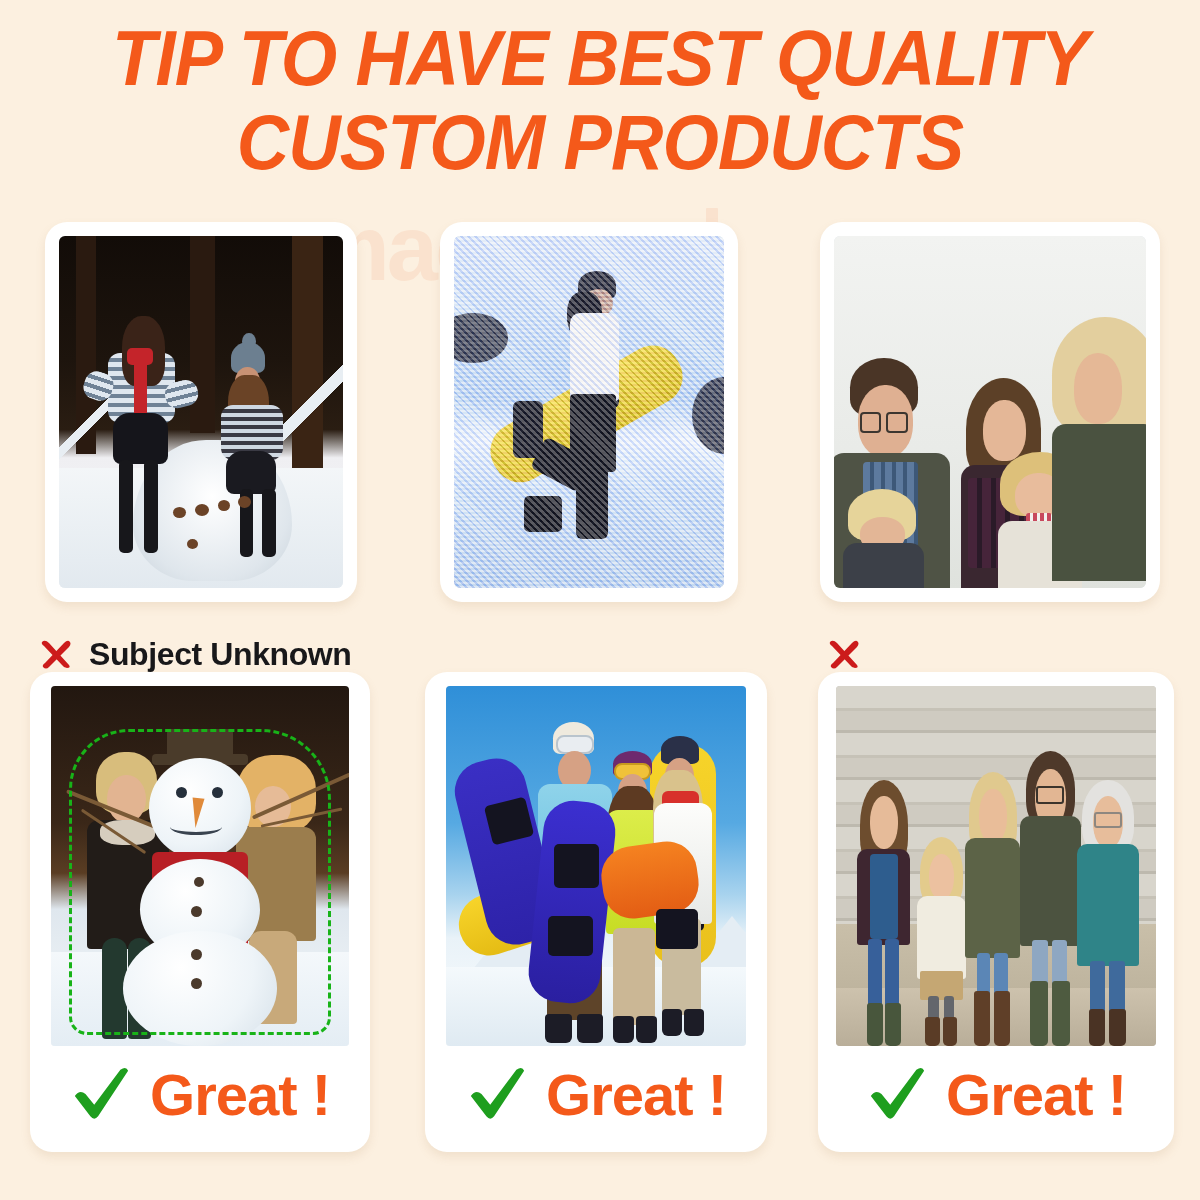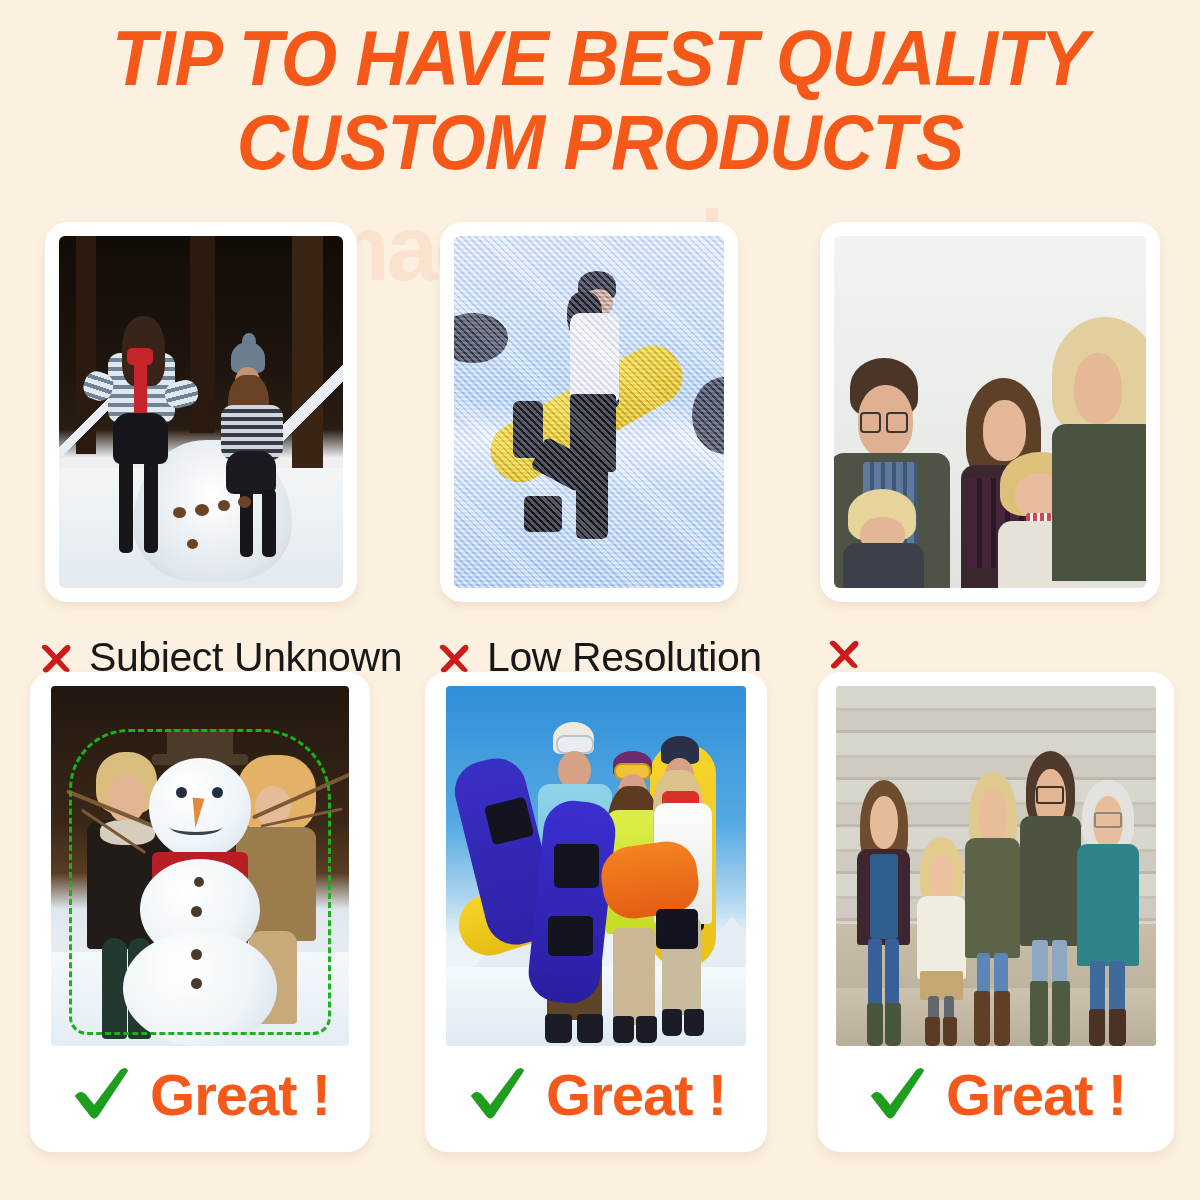--- a/index.html
+++ b/index.html
@@ -66,21 +66,21 @@
     overflow:hidden;
     background:#dfe6ea;
   }
 
   
   .bad-label{
     display:flex; align-items:center; gap:13px;
     margin-top:20px; padding-left:10px;
   }
   .bad-label .txt{
-    font-size:41px; font-weight:400; color:#18181A;
+    font-size:32px; font-weight:700; color:#18181A;
     letter-spacing:-0.4px; white-space:nowrap;
   }
   .xmark{ width:40px; height:40px; flex:0 0 40px; display:block; }
 
   
   .great{
     display:flex; align-items:center; justify-content:center;
     gap:18px; width:100%; margin-top:6px; height:86px;
   }
   .check{ width:62px; height:62px; flex:0 0 62px; display:block; }
@@ -311,27 +311,20 @@
               <div class="jacket" style="left:43%;top:22%;width:18%;height:25%;"></div>
               <div class="pants" style="left:43%;top:45%;width:17%;height:22%;border-radius:4px;"></div>
               <div class="pants" style="left:30%;top:60%;width:20%;height:10%;transform:rotate(28deg);border-radius:6px;"></div>
               <div class="pants" style="left:45%;top:62%;width:12%;height:24%;border-radius:6px;"></div>
               <div class="pants" style="left:26%;top:74%;width:14%;height:10%;border-radius:5px;"></div>
               <div class="noise"></div>
               <div class="noise2"></div>
             </div>
           </div>
         </div>
-        <div class="bad-label" style="position:absolute;left:24px;top:398px;">
-          <svg class="xmark" viewBox="0 0 40 40">
-            <path d="M6 8 Q9 5 13 9 L33 31 Q35 34 31 34 Q28 34 26 31 L8 12 Q5 10 6 8 Z" fill="#CC1B1B"></path>
-            <path d="M33 7 Q36 9 33 13 L13 33 Q10 36 7 33 Q6 31 9 29 L28 9 Q31 6 33 7 Z" fill="#CC1B1B"></path>
-          </svg>
-          <span class="txt">Low Resolution</span>
-        </div>
       </div>
 
       <div class="cell" style="width:400px;">
         <div class="card" style="position:absolute;left:20px;top:6px;width:340px;height:380px;">
           <div class="photo" style="width:312px;height:352px;border-radius:6px;">
             <div class="scene s-crop">
 
               <div class="f" style="left:-2%;top:36%;width:40%;height:64%;">
                 <div class="fhair" style="left:18%;top:-2%;width:54%;height:26%;background:#4a3526;"></div>
                 <div class="fhead" style="left:24%;top:10%;width:44%;height:32%;background:#dfb092;"></div>

